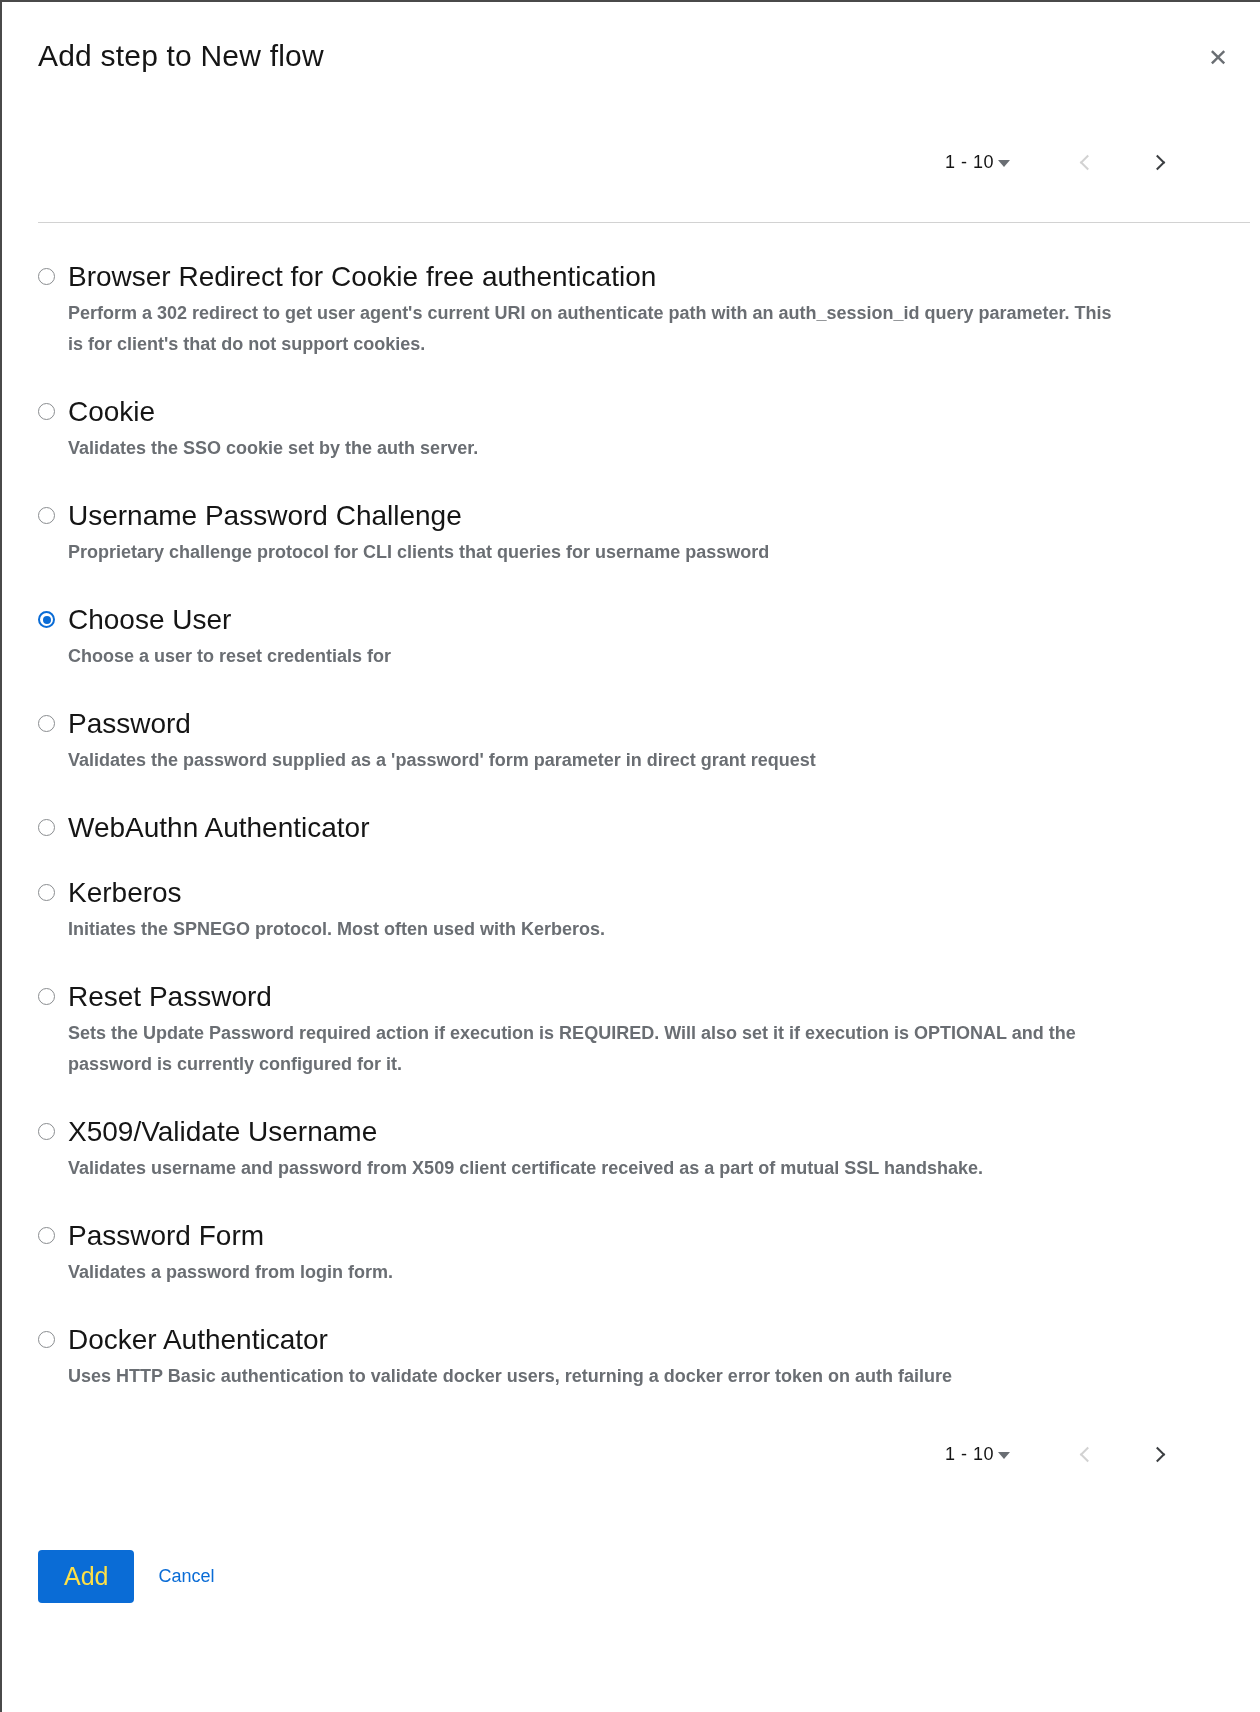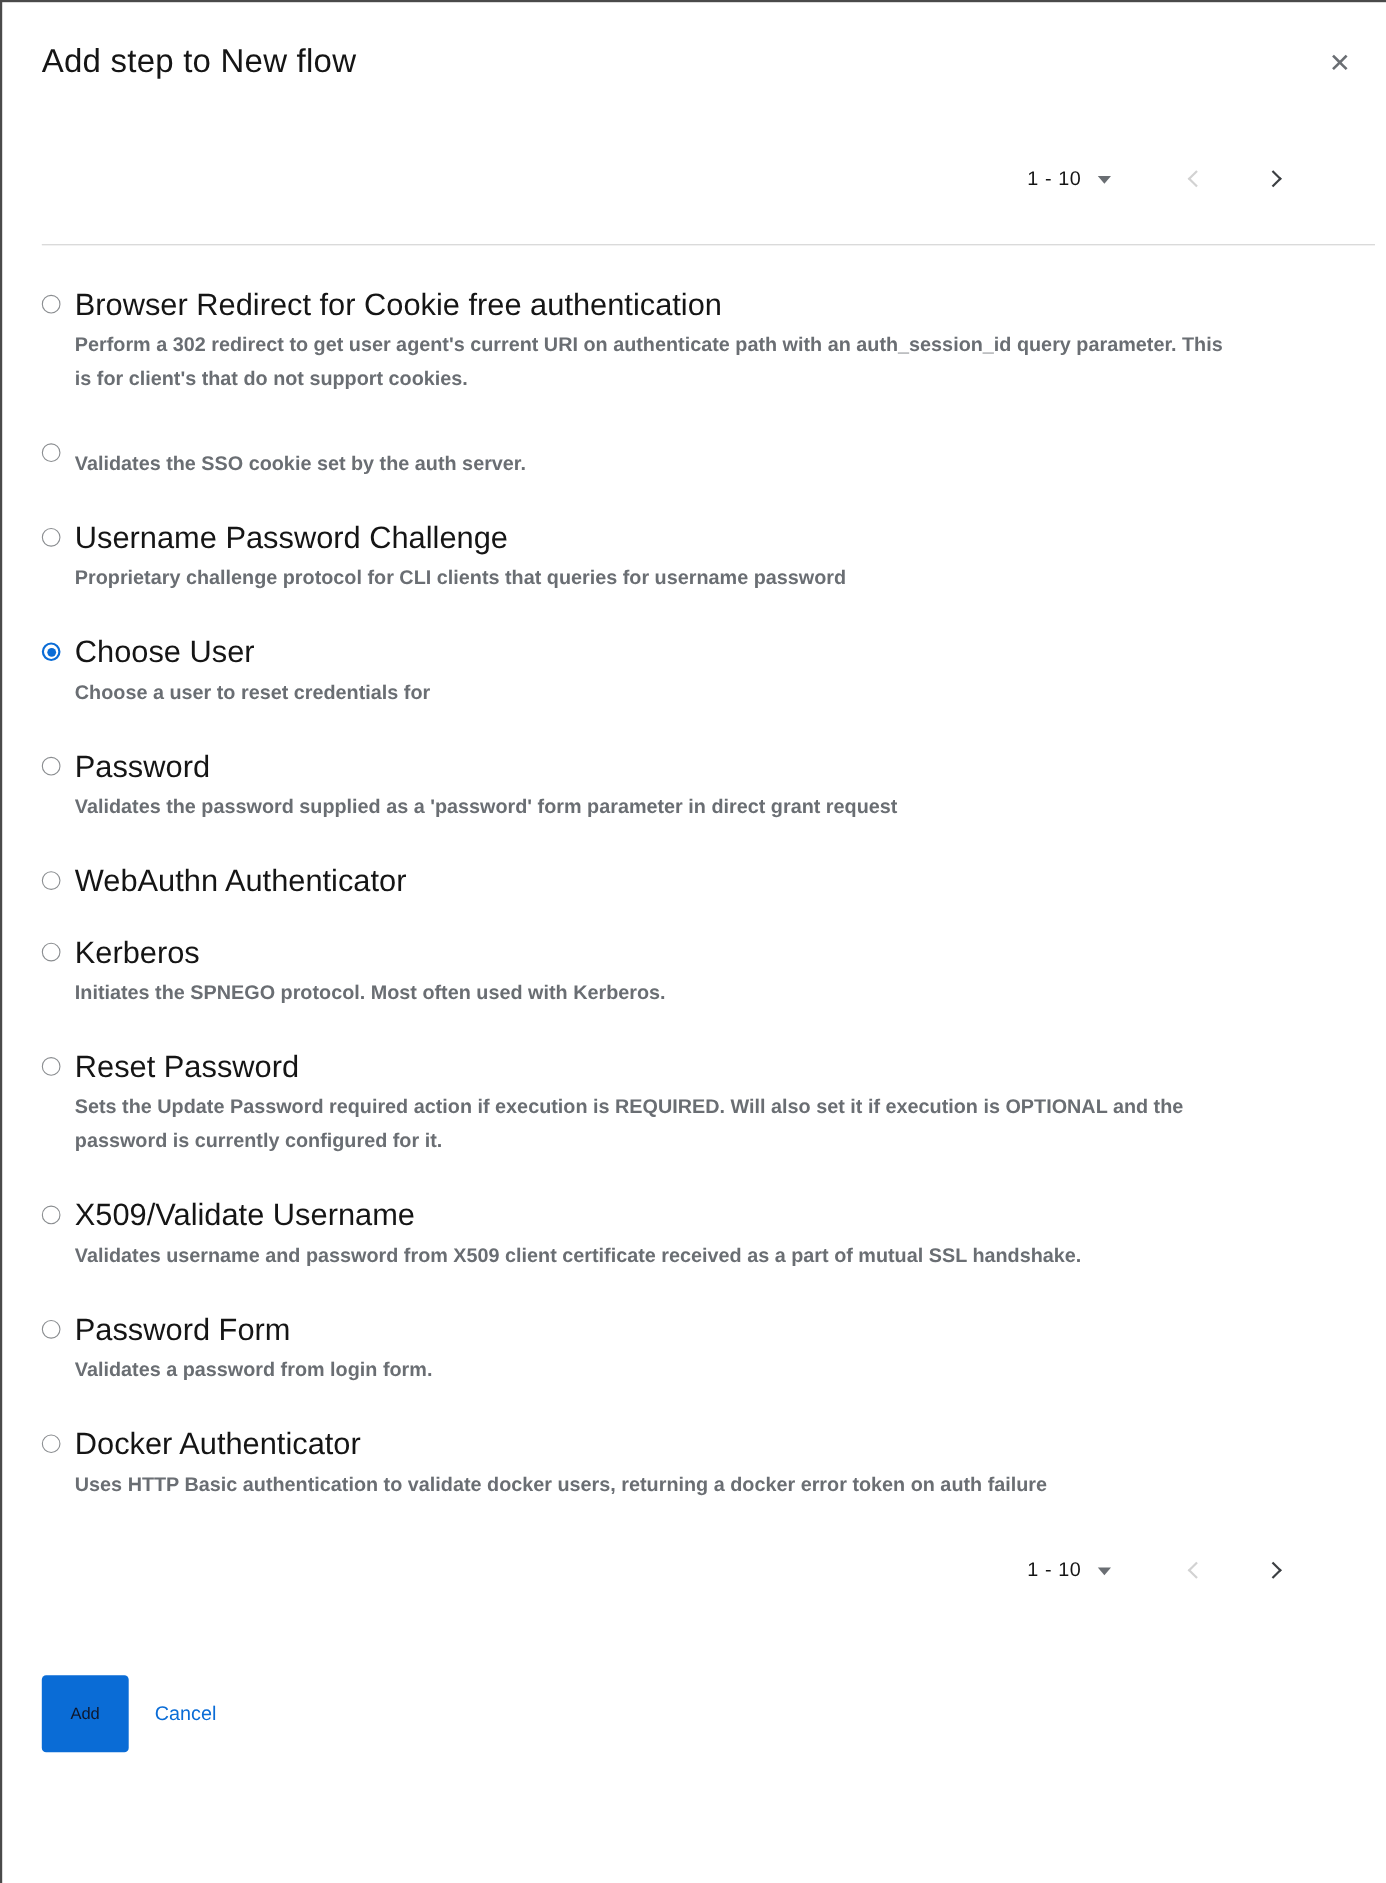--- a/index.html
+++ b/index.html
@@ -29,21 +29,21 @@
     background:none;border:none;cursor:pointer;
     font-size:24px;line-height:24px;color:#6a6e73;padding:4px 8px;
     font-family:inherit;
   }
   .pagination{
     display:flex;align-items:center;justify-content:flex-end;
     height:32px;margin-top:72px;padding-right:40px;
   }
   .pagination.bottom{margin-top:46px;}
   .range-toggle{
-    display:flex;align-items:center;gap:15px;
+    display:flex;align-items:center;gap:4px;
     background:none;border:none;cursor:pointer;padding:4px 8px;
     font-family:inherit;
     justify-content:center;
   }
   .range-label{font-size:18px;color:var(--text-primary);letter-spacing:.5px;}
   .caret{
     width:0;height:0;margin-top:3px;
     border-left:6px solid transparent;border-right:6px solid transparent;
     border-top:7px solid #6a6e73;
   }
@@ -63,22 +63,22 @@
     flex:0 0 auto;width:17px;height:17px;margin-top:5px;
     border-radius:50%;border:1.5px solid #8a8d90;background:#fff;position:relative;cursor:pointer;
   }
   .radio.selected{border:2.5px solid var(--accent);}
   .radio.selected::after{content:"";position:absolute;inset:2.5px;border-radius:50%;background:var(--accent);}
   .item-text{display:block;}
   .item-title{display:block;font-size:28px;line-height:27px;color:var(--text-primary);}
   .item-desc{display:block;font-size:18px;line-height:31px;color:var(--text-secondary);margin-top:8px;max-width:1058px;font-weight:bold;}
   .footer{display:flex;align-items:center;gap:24px;margin-top:80px;}
   .btn-primary{
-    background:var(--accent);color:#0f172a;border:none;border-radius:4px;
-    font-size:15px;height:70px;padding:0 26px;cursor:pointer;font-family:inherit;
+    background:var(--accent);color:#fde047;border:none;border-radius:4px;
+    font-size:25px;height:53px;padding:0 26px;cursor:pointer;font-family:inherit;
   }
   .btn-link{
     background:none;border:none;color:var(--accent);
     font-size:18px;cursor:pointer;padding:0;font-family:inherit;
   }
 </style>
 </head>
 <body>
 
 <div class="modal">
@@ -110,20 +110,21 @@
     <span class="radio"></span>
     <span class="item-text">
       <span class="item-title">Browser Redirect for Cookie free authentication</span>
       <span class="item-desc">Perform a 302 redirect to get user agent's current URI on authenticate path with an auth_session_id query parameter. This is for client's that do not support cookies.</span>
     </span>
   </div>
 
   <div class="step-item">
     <span class="radio"></span>
     <span class="item-text">
+      <span class="item-title">Cookie</span>
       <span class="item-desc">Validates the SSO cookie set by the auth server.</span>
     </span>
   </div>
 
   <div class="step-item">
     <span class="radio"></span>
     <span class="item-text">
       <span class="item-title">Username Password Challenge</span>
       <span class="item-desc">Proprietary challenge protocol for CLI clients that queries for username password</span>
     </span>

